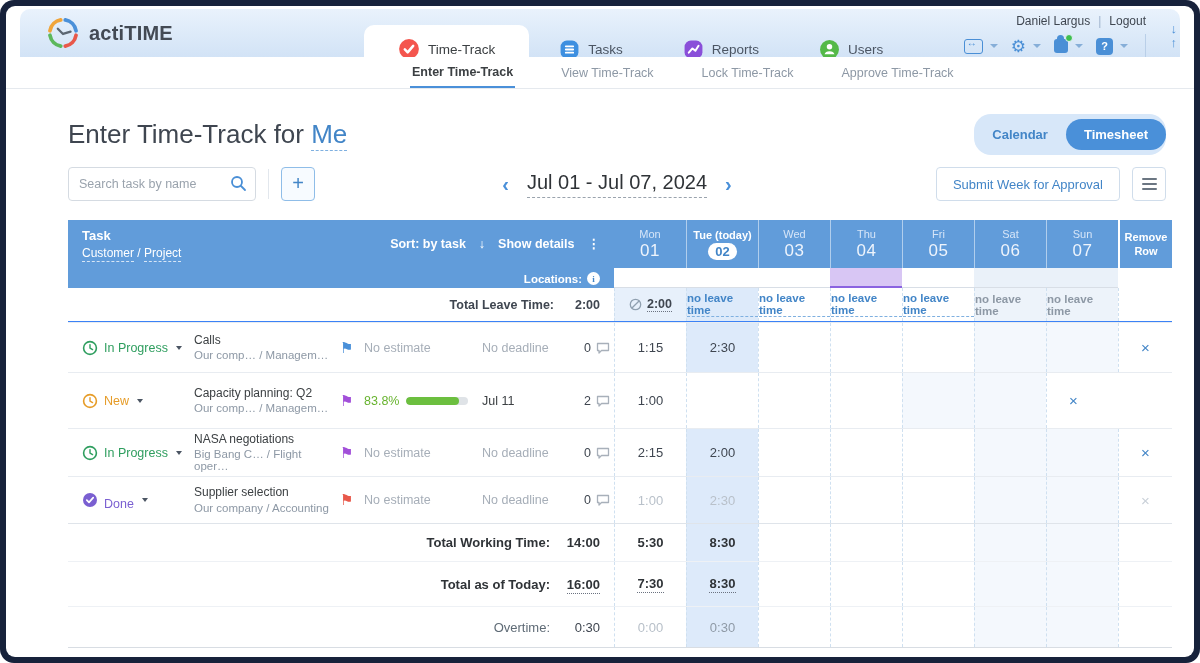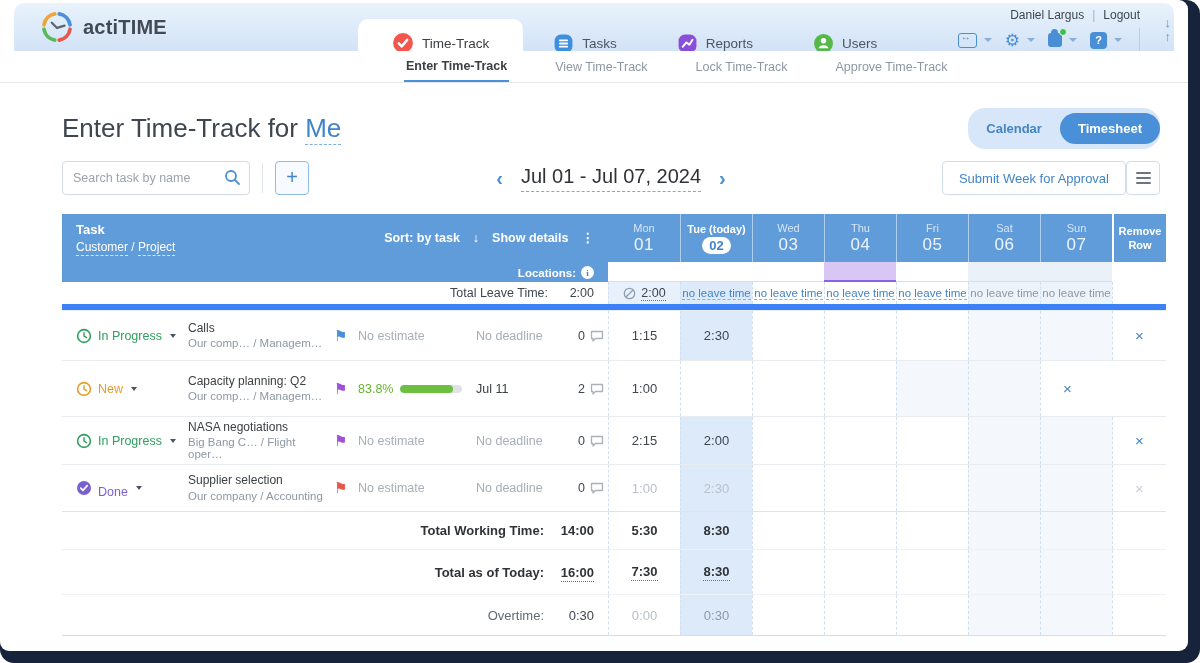--- a/index.html
+++ b/index.html
@@ -1,17 +1,17 @@
 <!DOCTYPE html>
 <html><head>
 <meta charset="utf-8">
 <style>
   * { margin:0; padding:0; box-sizing:border-box; }
   html,body { width:1200px; height:663px; font-family:"Liberation Sans", sans-serif; background:#fff; }
-  .frame { width:1200px; height:663px; background:#17223b; border-radius:14px; }
+  .frame { width:1200px; height:663px; background:#17223b; border-radius:14px; padding:6px; }
   .page  { position:relative; width:1188px; height:651px; background:#fff; border-radius:9px; overflow:hidden; }
 
   
   .topbar { position:absolute; left:14px; right:14px; top:3px; height:48px;
             background:linear-gradient(#e9f2fc,#d2e3f6); border-radius:10px 10px 0 0; }
   .logo { position:absolute; left:26px; top:7px; display:flex; align-items:center; gap:9px; }
   .logo-text { font-size:20px; font-weight:600; color:#434a54; letter-spacing:.2px; }
 
   .tabs { position:absolute; left:344px; top:16px; height:64px; display:flex; }
   .tab { display:flex; align-items:center; gap:8px; padding:0 30px; height:48px; cursor:pointer; }
@@ -57,21 +57,21 @@
             font-size:12.5px; color:#3f4650; font-family:"Liberation Sans",sans-serif; outline:none; }
   .search::placeholder { color:#9aa3ad; }
   .search-ic { position:absolute; right:9px; top:8px; }
   .ctrl-div { width:1px; height:30px; background:#e2e7ed; margin:0 12px; }
   .add-btn { width:34px; height:34px; border:1px solid #8fbde8; border-radius:4px; background:#f7fbff;
              color:#4285c7; font-size:20px; line-height:30px; text-align:center; cursor:pointer; }
   .weeknav { position:absolute; left:0; right:0; display:flex; align-items:center; justify-content:center; gap:18px; pointer-events:none; }
   .weeknav > * { pointer-events:auto; }
   .wk-chev { color:#4a90d9; font-size:20px; font-weight:bold; cursor:pointer; }
   .wk-range { font-size:20px; color:#2f3337; border-bottom:1.5px dashed #9aa3ad; padding-bottom:3px; cursor:pointer; }
-  .right-actions { margin-left:auto; display:flex; gap:0; position:relative; z-index:2; }
+  .right-actions { margin-left:auto; display:flex; gap:12px; position:relative; z-index:2; }
   .submit-btn { height:34px; border:1px solid #d0ddeb; border-radius:4px; background:#fff; color:#4285c7;
                 font-size:13px; padding:0 16px; cursor:pointer; }
   .menu-btn { width:34px; height:34px; border:1px solid #d0ddeb; border-radius:4px; background:#fff;
               display:flex; flex-direction:column; gap:3px; align-items:center; justify-content:center; cursor:pointer; }
   .menu-btn i { width:15px; height:2px; background:#6b7682; border-radius:1px; }
 
   
   .sheet { position:absolute; left:62px; top:214px; width:1104px; }
   .trow { display:flex; }
   .taskcol { width:546px; }
@@ -104,21 +104,21 @@
 
   
   .bcell { border-left:1px dashed #cfe0f0; display:flex; align-items:center; justify-content:center;
            font-size:13px; color:#3f4650; }
   .bg-today { background:#ddeafa; }
   .bg-wkd { background:#f4f8fd; }
   .bg-mon-leave { background:#e7f0fb; }
   .bg-wkd-leave { background:#edf3fa; }
 
   
-  .row-leave { height:28px; border-bottom:6px solid #3b82f6; }
+  .row-leave { height:34px; border-bottom:1px solid #3b82f6;font-weight:bold; }
   .leave-label { display:flex; align-items:center; justify-content:flex-end; padding-right:14px; font-size:12.5px; color:#3f4650; }
   .leave-label .val { width:46px; text-align:right; }
   .leave-mon { gap:5px; }
   .leave-mon .t { border-bottom:1px dotted #6b7280; font-size:12.5px; cursor:pointer; }
   .no-leave { font-size:11.5px; color:#4285c7; border-bottom:1px dashed #7fb0e0; cursor:pointer; }
   .no-leave.muted { color:#8d98a5; border-bottom:none; cursor:default; }
 
   
   .task-row { border-top:1px solid #e8ecf1; }
   .task-info { display:flex; align-items:center; padding:0 4px 0 14px; }

